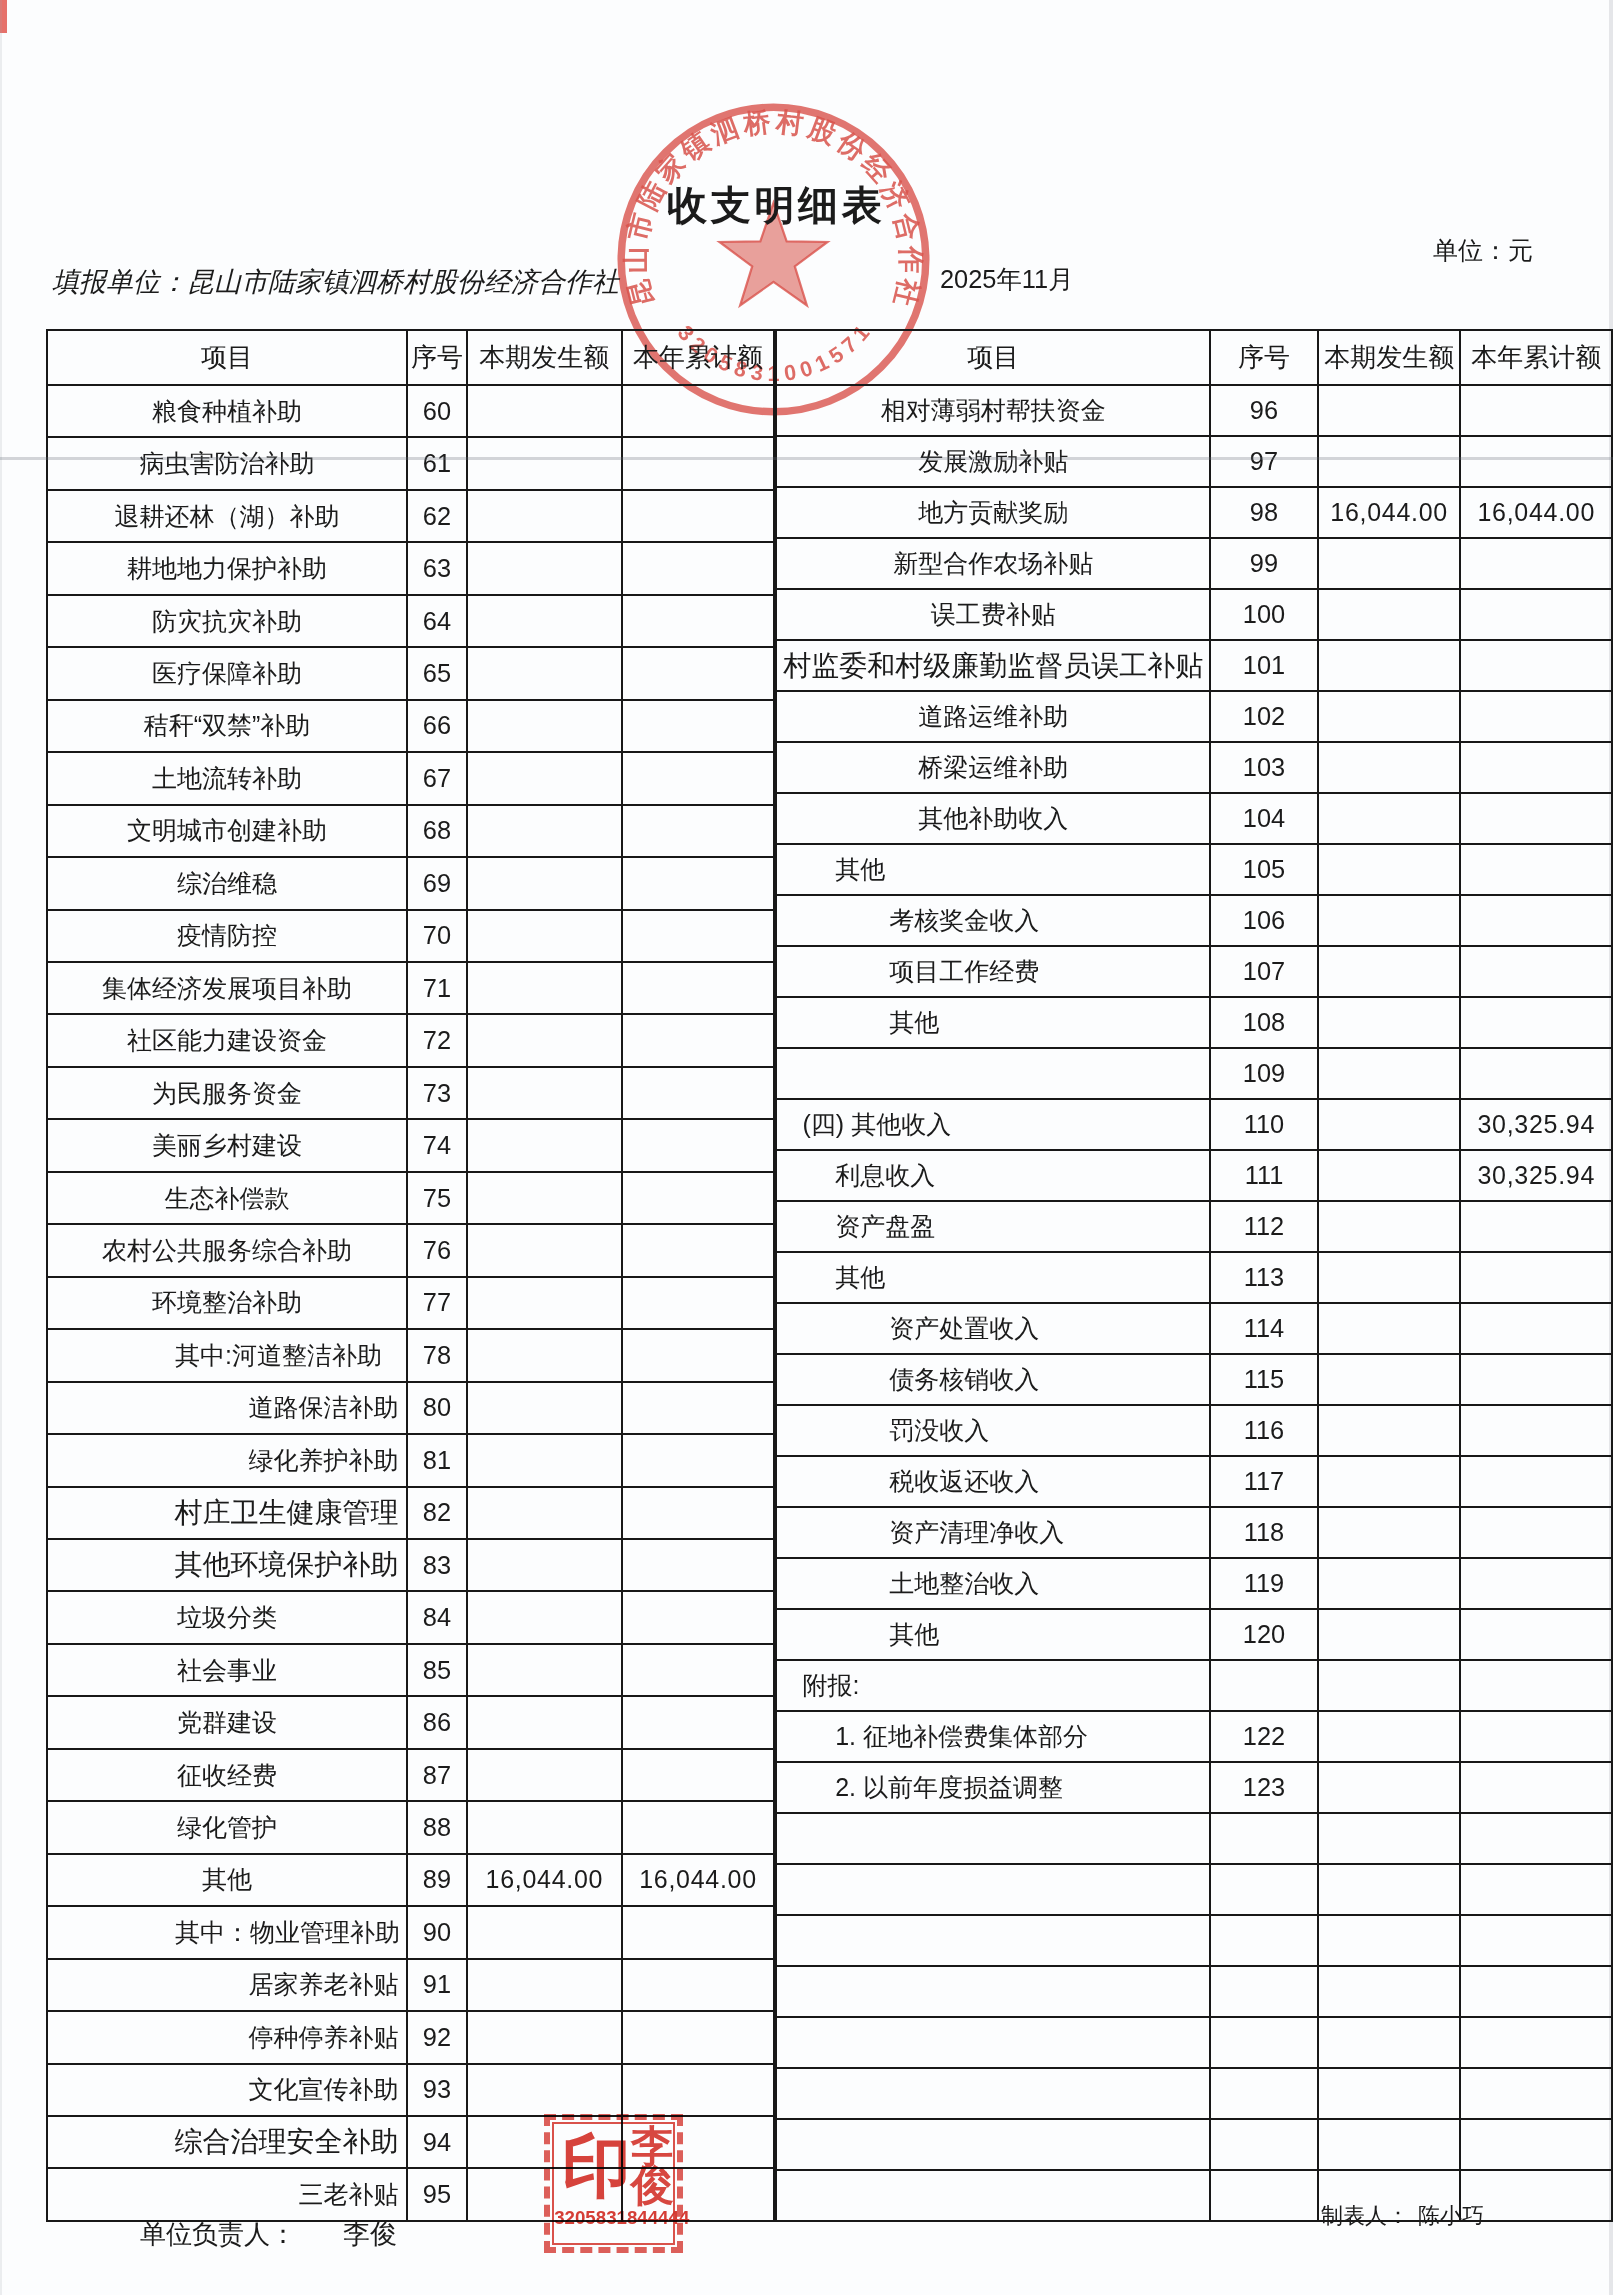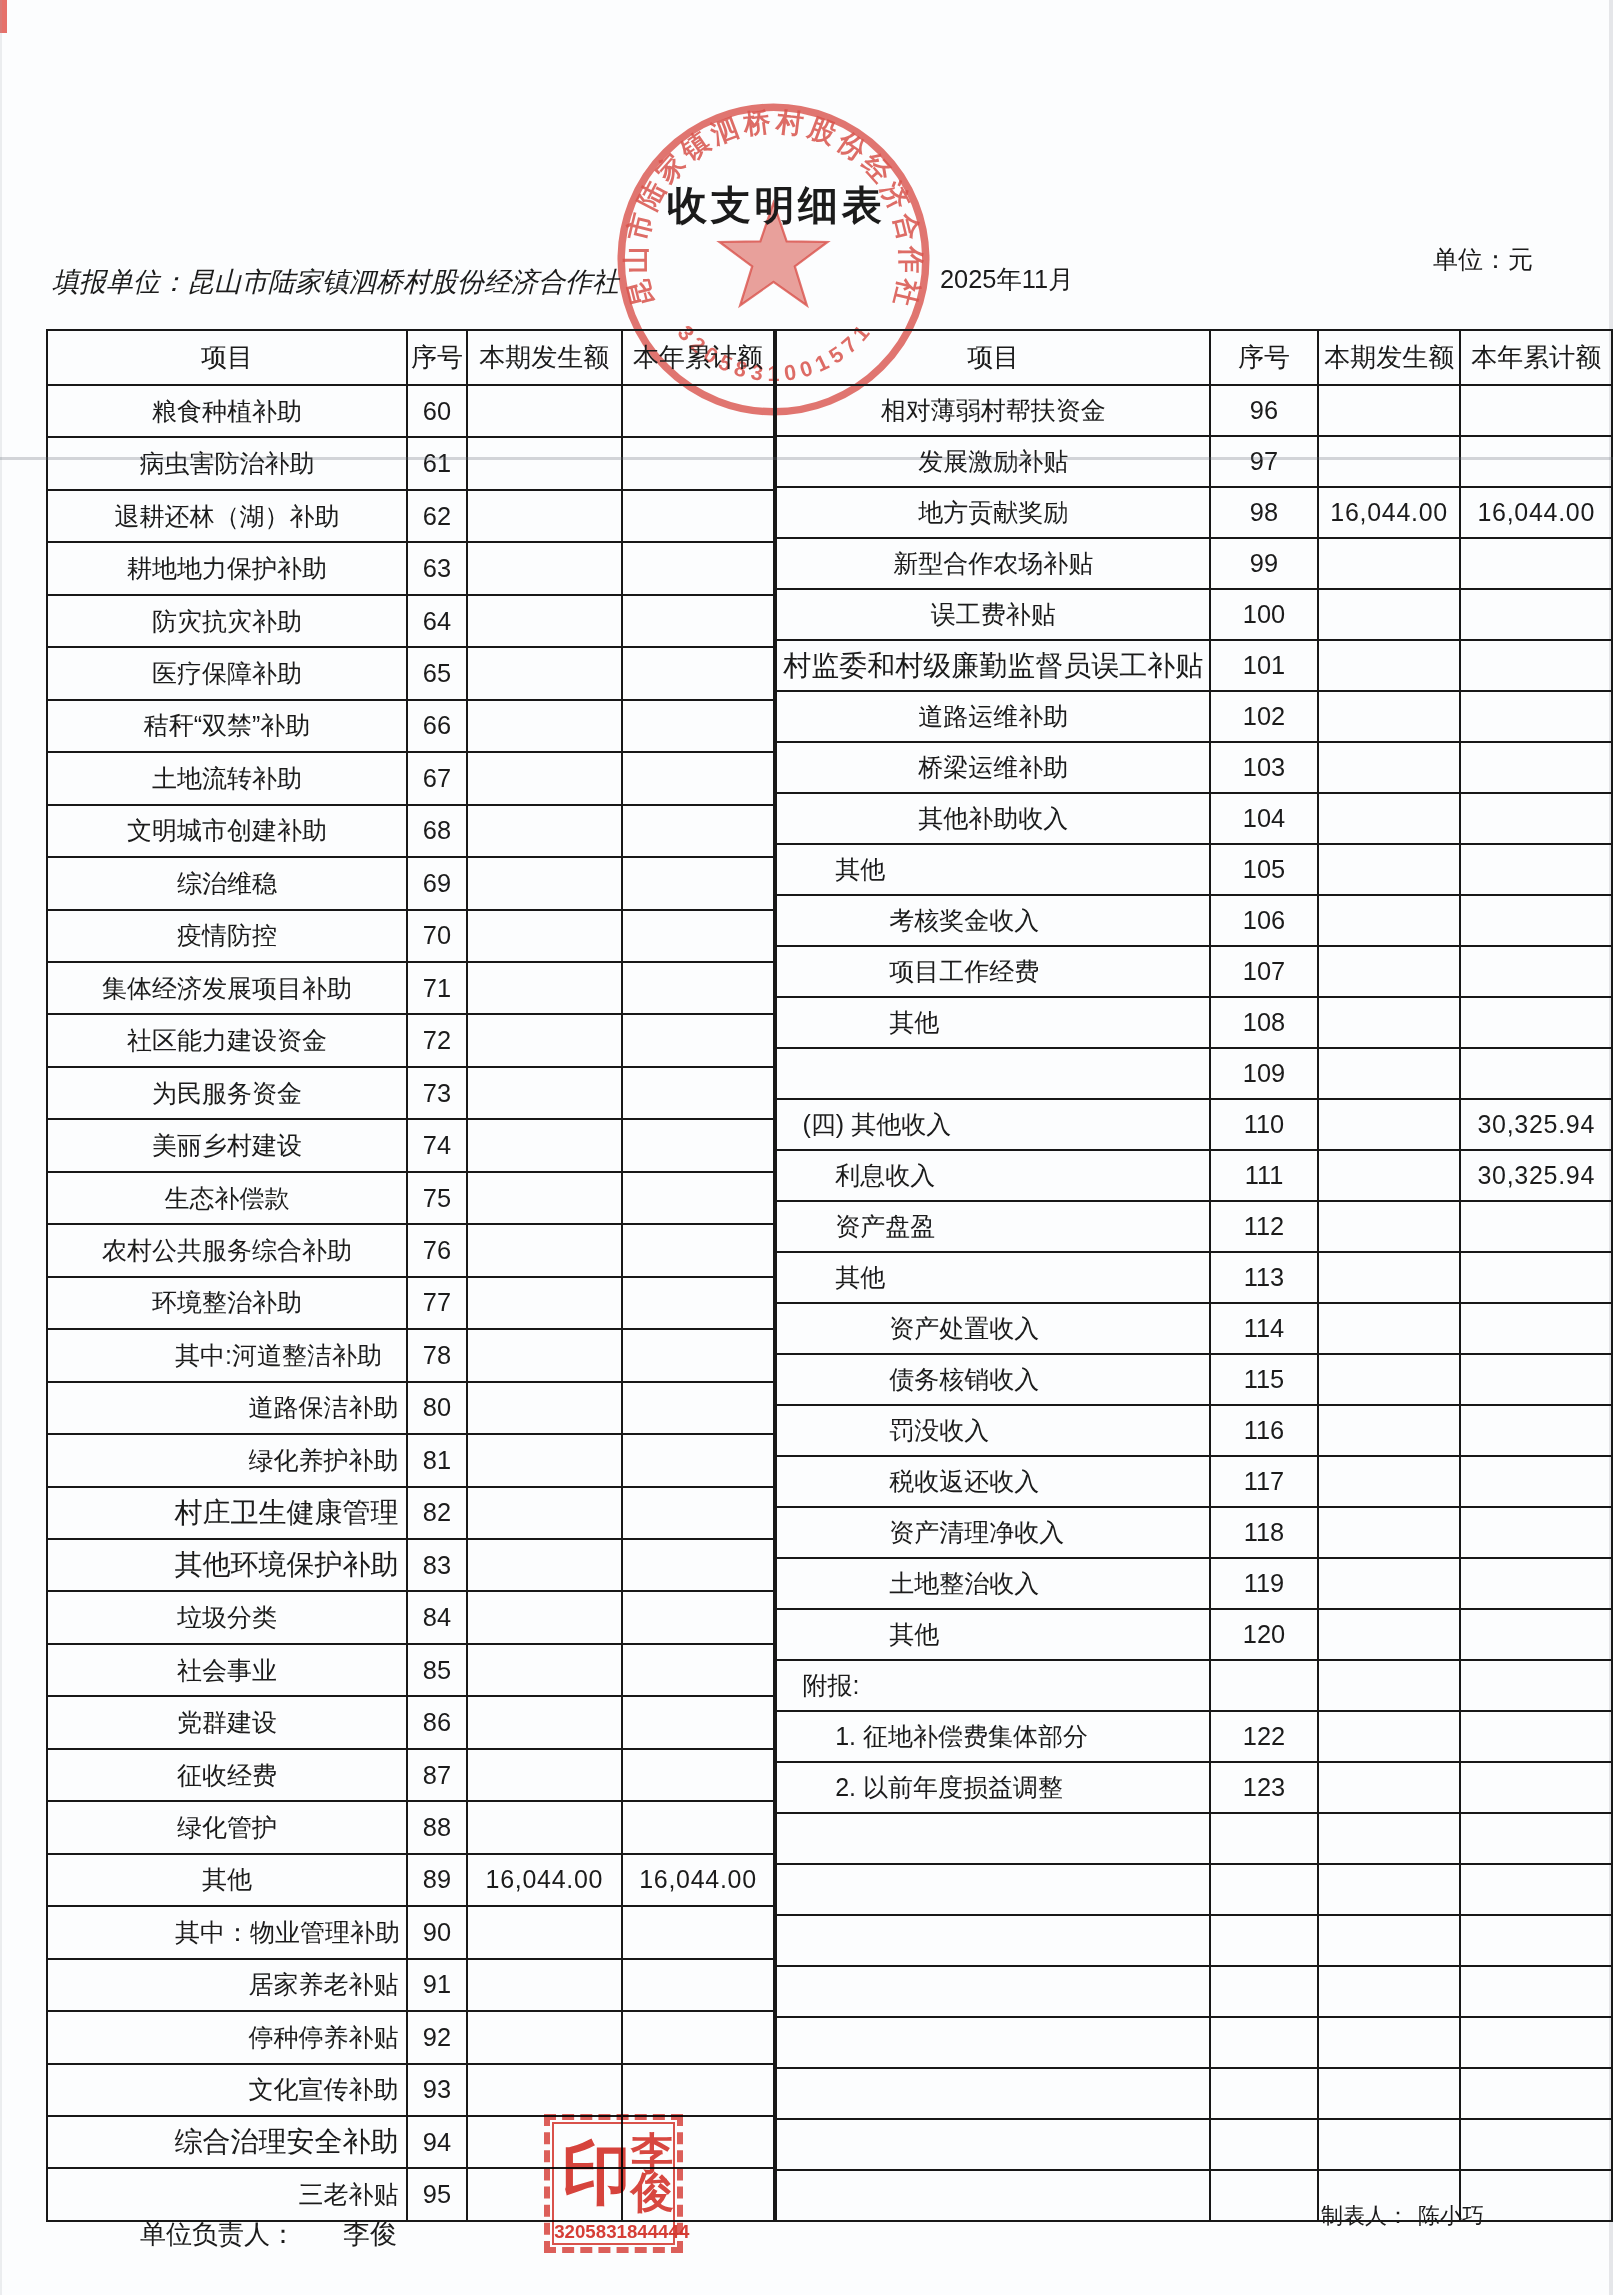--- a/index.html
+++ b/index.html
@@ -8,21 +8,21 @@
   
   .scan-line{position:absolute;left:0;top:457px;width:1613px;height:3px;background:rgba(100,106,118,.28);}
   .red-sliver{position:absolute;left:0;top:0;width:6.7px;height:33px;background:rgba(224,77,70,.8);}
   .edge-r{position:absolute;right:0;top:0;width:3.7px;height:100%;background:rgba(160,165,172,.25);}
   .edge-l{position:absolute;left:0;top:0;width:2.2px;height:100%;background:rgba(160,165,172,.18);}
 
   .title{position:absolute;left:667px;top:185px;font-size:40px;font-weight:600;
          letter-spacing:3.7px;line-height:1;white-space:nowrap;}
   .meta-unit{position:absolute;left:52px;top:264px;font-size:27px;white-space:nowrap;font-style:italic;}
   .meta-period{position:absolute;left:940px;top:263px;font-size:25.4px;white-space:nowrap;}
-  .meta-currency{position:absolute;left:1433px;top:243px;font-size:25px;white-space:nowrap;}
+  .meta-currency{position:absolute;left:1433px;top:234px;font-size:25px;white-space:nowrap;}
 
   .tables{position:absolute;left:46px;top:329px;display:flex;}
   table{border-collapse:collapse;table-layout:fixed;}
   td,th{border:2.2px solid #181818;overflow:hidden;white-space:nowrap;padding:0;}
   thead tr{height:55px;}
   tbody tr{height:51px;}
   th{font-size:26px;font-weight:500;text-align:center;}
   td.item{font-size:25px;padding:0 6px;text-align:left;}
   td.item.c{text-align:center;}
   td.item.i1{padding-left:127px;}
@@ -46,21 +46,21 @@
   .sq-stamp{position:absolute;left:544px;top:2114px;width:139px;height:139px;
             box-sizing:border-box;border:6px dashed rgba(214,52,44,.78);
             mix-blend-mode:multiply;color:#d6342c;}
   .sq-inner{position:absolute;left:2.2px;top:2.2px;right:2.2px;bottom:2.2px;
             border:2.2px solid rgba(214,52,44,.85);display:flex;flex-direction:column;}
   .sq-chars{flex:1;display:flex;align-items:center;justify-content:space-between;padding:1.5px 7.5px 0 7.5px;}
   .sq-yin{font-size:69px;font-weight:700;line-height:1;opacity:.92;}
   .sq-name{display:flex;flex-direction:column;align-items:center;line-height:.92;
            font-size:43px;font-weight:600;opacity:.9;letter-spacing:0;}
   .sq-code{font-size:18.7px;font-weight:600;text-align:center;letter-spacing:0px;
-           padding-bottom:0;opacity:.95;}
+           padding-bottom:14px;opacity:.95;}
 </style>
 </head>
 <body>
 
 <div id="page">
 
   <div class="red-sliver"></div>
   <div class="edge-l"></div>
   <div class="edge-r"></div>
 

